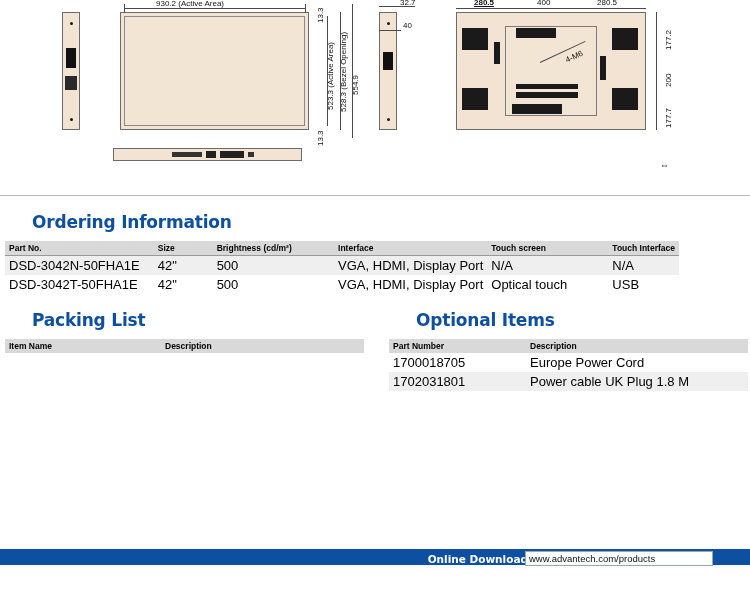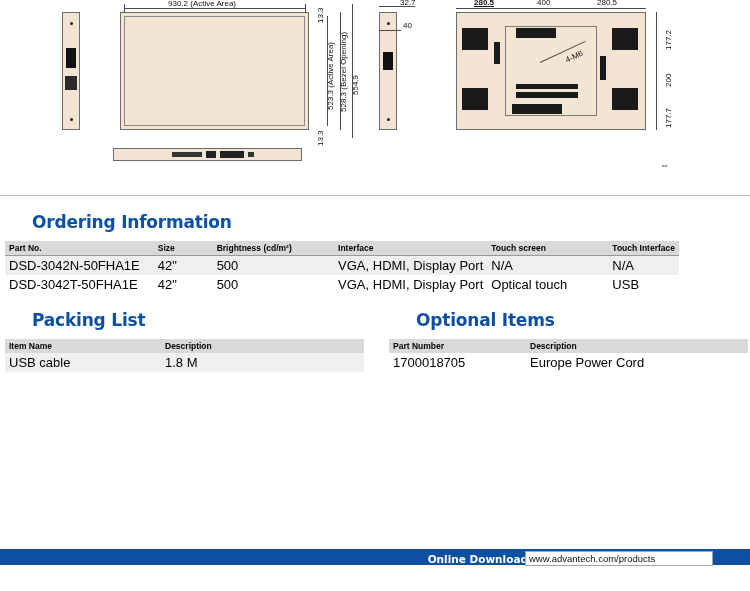--- a/index.html
+++ b/index.html
@@ -144,21 +144,21 @@
   <div class="blk" style="left:65px; top:76px; width:12px; height:14px; background:#2a2a2a;"></div>
   <div class="blk" style="left:70px; top:22px; width:3px; height:3px; border-radius:50%;"></div>
   <div class="blk" style="left:70px; top:118px; width:3px; height:3px; border-radius:50%;"></div>
 
   <div class="draw-box" style="left:120px; top:12px; width:189px; height:118px;"></div>
   <div class="draw-box" style="left:124px; top:16px; width:181px; height:110px; background:#f3e5d4; border-color:#8a8a8a;"></div>
 
   <div class="draw-line" style="left:124px; top:8px; width:181px; height:1px;"></div>
   <div class="draw-line" style="left:124px; top:4px; width:1px; height:9px;"></div>
   <div class="draw-line" style="left:305px; top:4px; width:1px; height:9px;"></div>
-  <div class="dim-text" style="left:168px; top:-1px;">930.2 (Active Area)</div>
+  <div class="dim-text" style="left:156px; top:-1px;">930.2 (Active Area)</div>
 
   <div class="draw-line" style="left:327px; top:16px; width:1px; height:110px;"></div>
   <div class="draw-line" style="left:340px; top:12px; width:1px; height:118px;"></div>
   <div class="draw-line" style="left:352px; top:4px; width:1px; height:134px;"></div>
 
   <div class="dim-text vert" style="left:326px; top:110px;">523.3 (Active Area)</div>
   <div class="dim-text vert" style="left:339px; top:112px;">528.3 (Bezel Opening)</div>
   <div class="dim-text vert" style="left:351px; top:95px;">554.9</div>
   <div class="dim-text vert" style="left:316px; top:23px;">13.3</div>
   <div class="dim-text vert" style="left:316px; top:146px;">13.3</div>
@@ -244,40 +244,40 @@
 <div class="sec-title" style="left:5px; top:310px;">Packing List</div>
 
 <table class="dt" style="left:5px; top:339px; width:359px;">
   <thead>
     <tr>
       <th style="width:148px;">Item Name</th>
       <th>Description</th>
     </tr>
   </thead>
   <tbody>
-    <tr class="odd">
-      <td>USB cable</td>
-      <td>1.8 M</td>
-    </tr>
   </tbody>
 </table>
 
 <div class="sec-title" style="left:389px; top:310px;">Optional Items</div>
 
 <table class="dt" style="left:389px; top:339px; width:359px;">
   <thead>
     <tr>
       <th style="width:129px;">Part Number</th>
       <th>Description</th>
     </tr>
   </thead>
   <tbody>
     <tr class="even">
       <td>1700018705</td>
       <td>Europe Power Cord</td>
     </tr>
+    <tr class="odd">
+      <td>1702031801</td>
+      <td>Power cable UK Plug 1.8 M</td>
+    </tr>
   </tbody>
 </table>
 
 <div class="footer-bar"></div>
 <div class="footer-label">Online Download</div>
 <div class="footer-url-box"></div>
 <div class="footer-url">www.advantech.com/products</div>
 
 </body></html>

